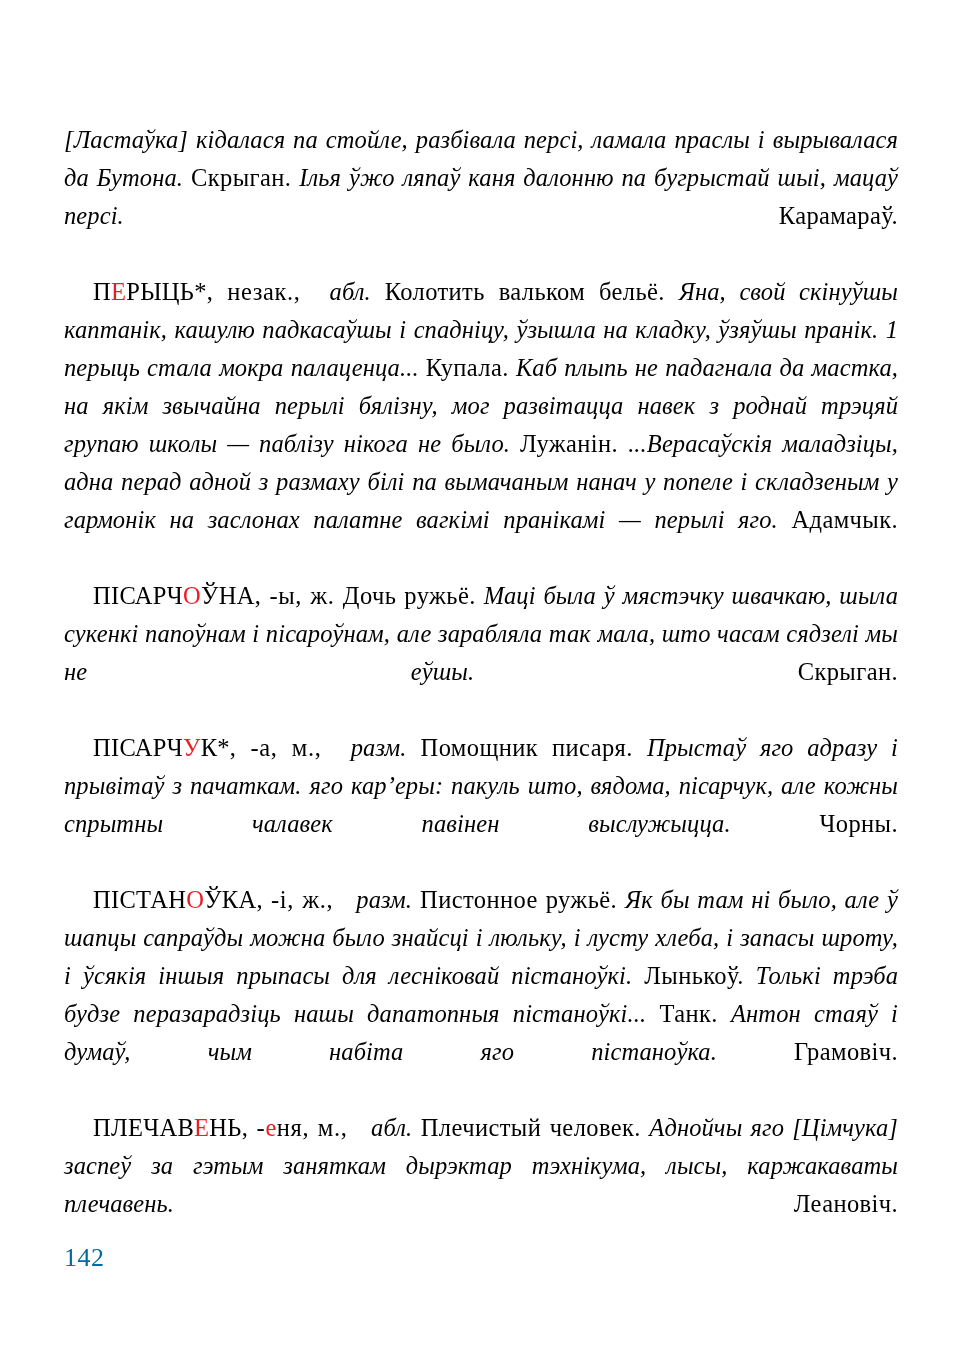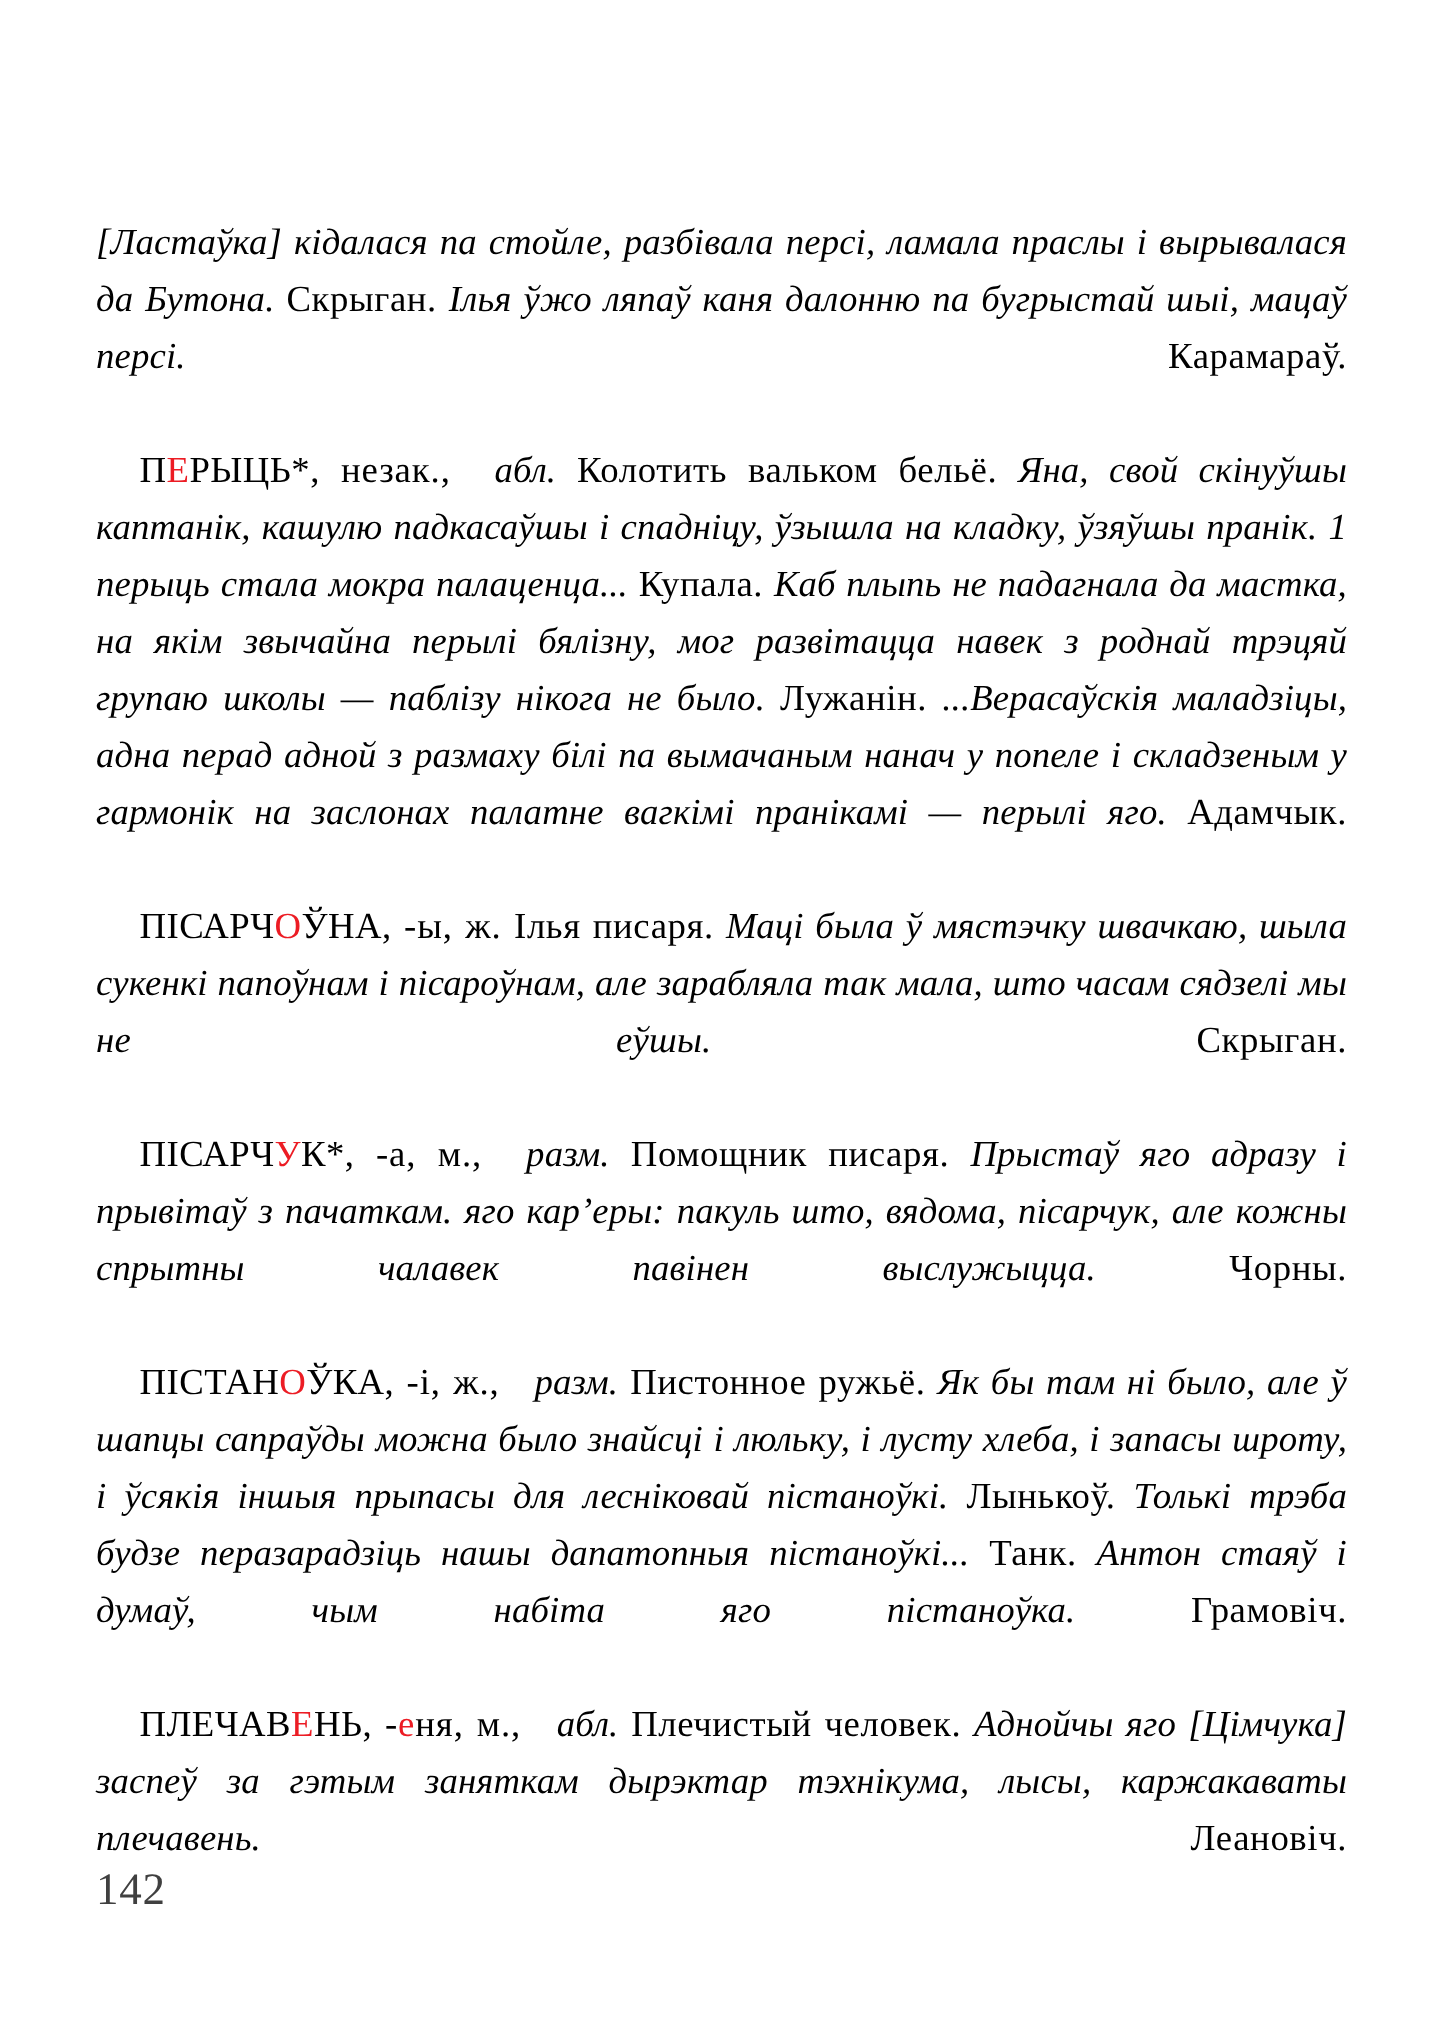--- a/index.html
+++ b/index.html
@@ -19,21 +19,21 @@
     position: relative;
     width: 960px;
     height: 1360px;
     background: #ffffff;
     box-sizing: border-box;
   }
 
   #column {
     position: absolute;
     left: 64px;
-    top: 143px;
+    top: 121px;
     width: 834px;
   }
 
   
   .para {
     margin: 0;
     text-align: justify;
     text-justify: inter-word;
     font-size: 24.5px;
     line-height: 38px;
@@ -57,39 +57,39 @@
   .gram { font-style: normal; letter-spacing: 0.6px; }
   .abbr { font-style: italic; margin-left: 15px; }
   .defn { font-style: normal; letter-spacing: 0.4px; }
   .src  { font-style: normal; letter-spacing: 0.4px; }
 
   
   #folio {
     position: absolute;
     left: 64px;
     top: 1243px;
-    font-size: 30px;
+    font-size: 26px;
     font-style: normal;
     font-weight: normal;
     letter-spacing: 0.5px;
-    color: #404040;
+    color: #0369a1;
   }
 </style>
 </head>
 <body>
 
 <div id="page">
 
   <div id="column">
 
     <p class="para cont"><span class="it">[Ластаўка] кідалася па стойле, разбівала персі, ламала праслы і вырывалася да Бутона.</span><span class="up"> </span><span class="src">Скрыган.</span><span class="up">  </span><span class="it">Ілья ўжо ляпаў каня далонню па бугрыстай шыі, мацаў персі.</span><span class="up"> </span><span class="src">Карамараў.</span></p>
 
     <p class="para entry"><span class="hw"><span>П</span><span class="red">Е</span><span>РЫЦЬ*,</span></span><span class="gram"> незак., </span><span class="abbr">абл.</span><span class="defn"> Колотить вальком бельё. </span><span class="it">Яна, свой скінуўшы каптанік, кашулю падкасаўшы і спадніцу, ўзышла на кладку, ўзяўшы пранік. 1 перыць стала мокра палаценца...</span><span> </span><span class="src">Купала.</span><span>  </span><span class="it">Каб плыпь не падагнала да мастка, на якім звычайна перылі бялізну, мог развітацца навек з роднай трэцяй групаю школы — паблізу нікога не было.</span><span> </span><span class="src">Лужанін.</span><span>  </span><span class="it">...Верасаўскія маладзіцы, адна перад адной з размаху білі па вымачаным нанач у попеле і складзеным у гармонік на заслонах палатне вагкімі пранікамі — перылі яго.</span><span> </span><span class="src">Адамчык.</span></p>
 
-    <p class="para entry"><span class="hw"><span>ПІСАРЧ</span><span class="red">О</span><span>ЎНА,</span></span><span class="gram"> -ы, ж. </span><span class="defn">Ілья писаря. </span><span class="it">Маці была ў мястэчку швачкаю, шыла сукенкі папоўнам і пісароўнам, але зарабляла так мала, што часам сядзелі мы не еўшы.</span><span> </span><span class="src">Скрыган.</span></p>
+    <p class="para entry"><span class="hw"><span>ПІСАРЧ</span><span class="red">О</span><span>ЎНА,</span></span><span class="gram"> -ы, ж. </span><span class="defn">Дочь ружьё. </span><span class="it">Маці была ў мястэчку швачкаю, шыла сукенкі папоўнам і пісароўнам, але зарабляла так мала, што часам сядзелі мы не еўшы.</span><span> </span><span class="src">Скрыган.</span></p>
 
     <p class="para entry"><span class="hw"><span>ПІСАРЧ</span><span class="red">У</span><span>К*,</span></span><span class="gram"> -а, м., </span><span class="abbr">разм.</span><span class="defn"> Помощник писаря. </span><span class="it">Прыстаў яго адразу і прывітаў з пачаткам. яго кар’еры: пакуль што, вядома, пісарчук, але кожны спрытны чалавек павінен выслужыцца.</span><span> </span><span class="src">Чорны.</span></p>
 
     <p class="para entry"><span class="hw"><span>ПІСТАН</span><span class="red">О</span><span>ЎКА,</span></span><span class="gram"> -і, ж., </span><span class="abbr">разм.</span><span class="defn"> Пистонное ружьё. </span><span class="it">Як бы там ні было, але ў шапцы сапраўды можна было знайсці і люльку, і лусту хлеба, і запасы шроту, і ўсякія іншыя прыпасы для лесніковай пістаноўкі.</span><span> </span><span class="src">Лынькоў.</span><span>  </span><span class="it">Толькі трэба будзе перазарадзіць нашы дапатопныя пістаноўкі...</span><span> </span><span class="src">Танк.</span><span>  </span><span class="it">Антон стаяў і думаў, чым набіта яго пістаноўка.</span><span> </span><span class="src">Грамовіч.</span></p>
 
     <p class="para entry"><span class="hw"><span>ПЛЕЧАВ</span><span class="red">Е</span><span>НЬ</span></span><span class="up">,</span><span class="gram"><span> -</span><span class="red">е</span><span>ня, м., </span></span><span class="abbr">абл.</span><span class="defn"> Плечистый человек. </span><span class="it">Аднойчы яго [Цімчука] заспеў за гэтым заняткам дырэктар тэхнікума, лысы, каржакаваты плечавень.</span><span> </span><span class="src">Леановіч.</span></p>
 
   </div>
 
   <div id="folio">142</div>

